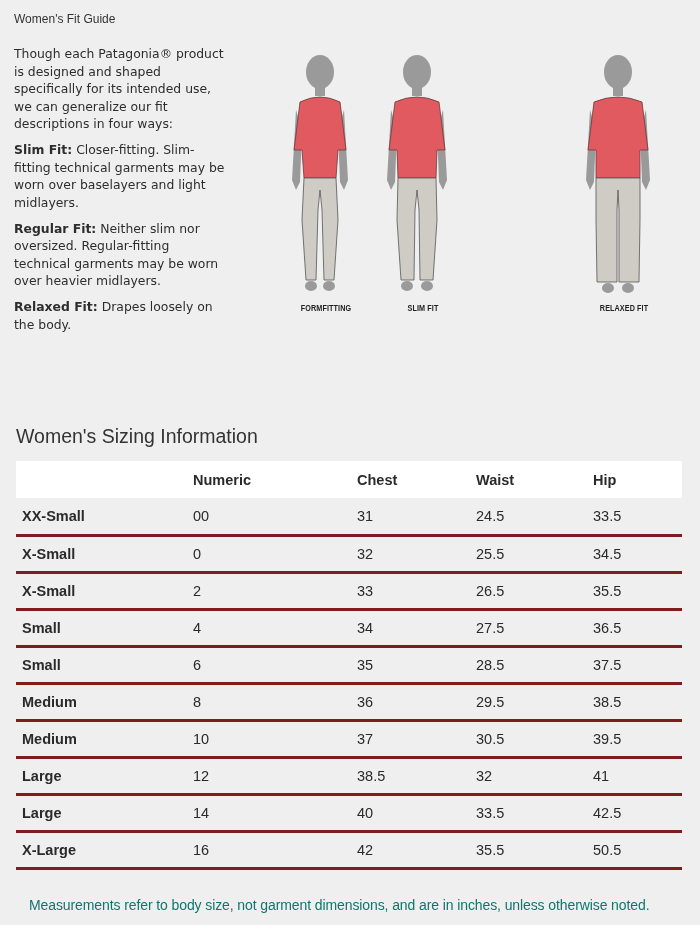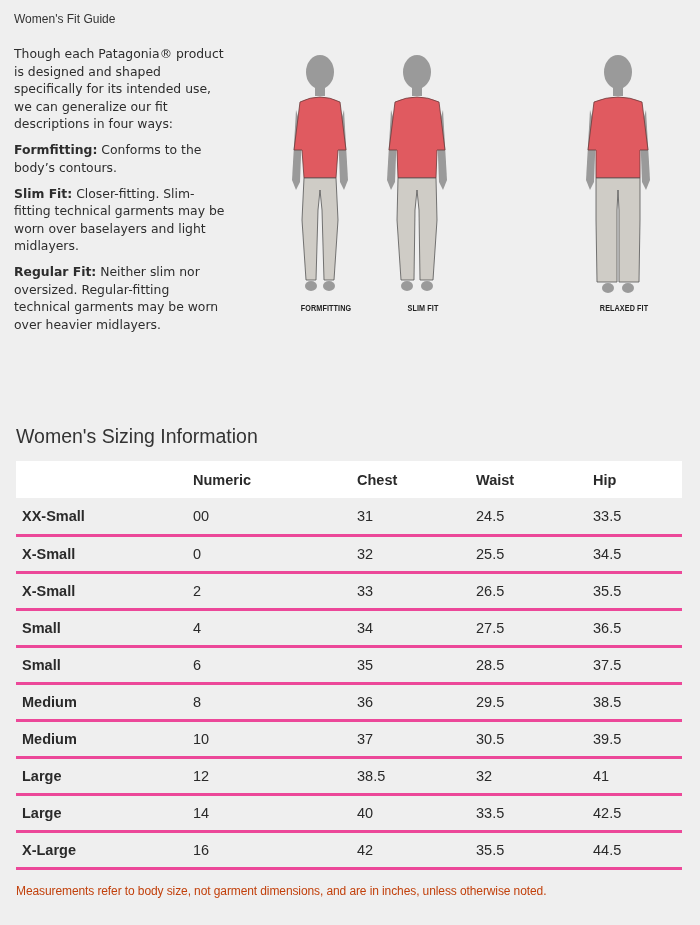--- a/index.html
+++ b/index.html
@@ -40,43 +40,43 @@
     font-size: 19.5px; color: #333; text-align: center;
   }
   .size-table {
     position: absolute; left: 16px; top: 461px; width: 666px;
     border-collapse: collapse;
     font-family: "Liberation Sans", sans-serif;
     font-size: 14.5px; color: #2a2a2a;
   }
   .size-table thead tr { background: #ffffff; height: 37px; margin-top: 8px; }
   .size-table th { text-align: left; font-weight: bold; font-size: 14.5px; padding: 0; }
-  .size-table tbody tr { height: 37px; border-bottom: 3px solid #ec4899; }
+  .size-table tbody tr { height: 37px; border-bottom: 3px solid #7f1d1d; }
   .size-table td { padding: 0; }
   .size-table td.size-name { font-weight: bold; padding-left: 6px; }
   .col0 { width: 177px; }
   .col1 { width: 164px; }
   .col2 { width: 119px; }
   .col3 { width: 117px; }
   .footnote {
-    position: absolute; left: 16px; top: 884px; margin: 0;
+    position: absolute; left: 16px; top: 884px; margin: 13px;
     font-family: "Liberation Sans", sans-serif;
-    font-size: 12px; color: #c2410c; letter-spacing: -0.1px;
+    font-size: 14px; color: #0f766e; letter-spacing: -0.1px;
   }
 </style>
 </head>
 <body>
 
 <h1 class="fit-title">Women's Fit Guide</h1>
 
 <div class="fit-text">
   <p>Though each Patagonia® product is designed and shaped specifically for its intended use, we can generalize our fit descriptions in four ways:</p>
-  <p><b>Formfitting:</b><span> Conforms to the body’s contours.</span></p>
   <p><b>Slim Fit:</b><span> Closer-fitting. Slim-fitting technical garments may be worn over baselayers and light midlayers.</span></p>
   <p><b>Regular Fit:</b><span> Neither slim nor oversized. Regular-fitting technical garments may be worn over heavier midlayers.</span></p>
+  <p><b>Relaxed Fit:</b><span> Drapes loosely on the body.</span></p>
 </div>
 
 <div class="figures">
 
   <div class="figure" style="left:0px;">
     <svg width="80" height="250" viewBox="0 0 80 250">
       <ellipse cx="34" cy="22" rx="14" ry="17" fill="#9a9a9a"></ellipse>
       <rect x="29" y="34" width="10" height="12" fill="#9a9a9a"></rect>
       <path d="M10 60 L6 130 L10 140 L14 132 L16 80 Z" fill="#9a9a9a"></path>
       <path d="M58 60 L62 130 L58 140 L54 132 L52 80 Z" fill="#9a9a9a"></path>
@@ -192,18 +192,18 @@
       <td>14</td>
       <td>40</td>
       <td>33.5</td>
       <td>42.5</td>
     </tr>
     <tr>
       <td class="size-name">X-Large</td>
       <td>16</td>
       <td>42</td>
       <td>35.5</td>
-      <td>44.5</td>
+      <td>50.5</td>
     </tr>
   </tbody>
 </table>
 
 <p class="footnote">Measurements refer to body size, not garment dimensions, and are in inches, unless otherwise noted.</p>
 
 </body></html>

